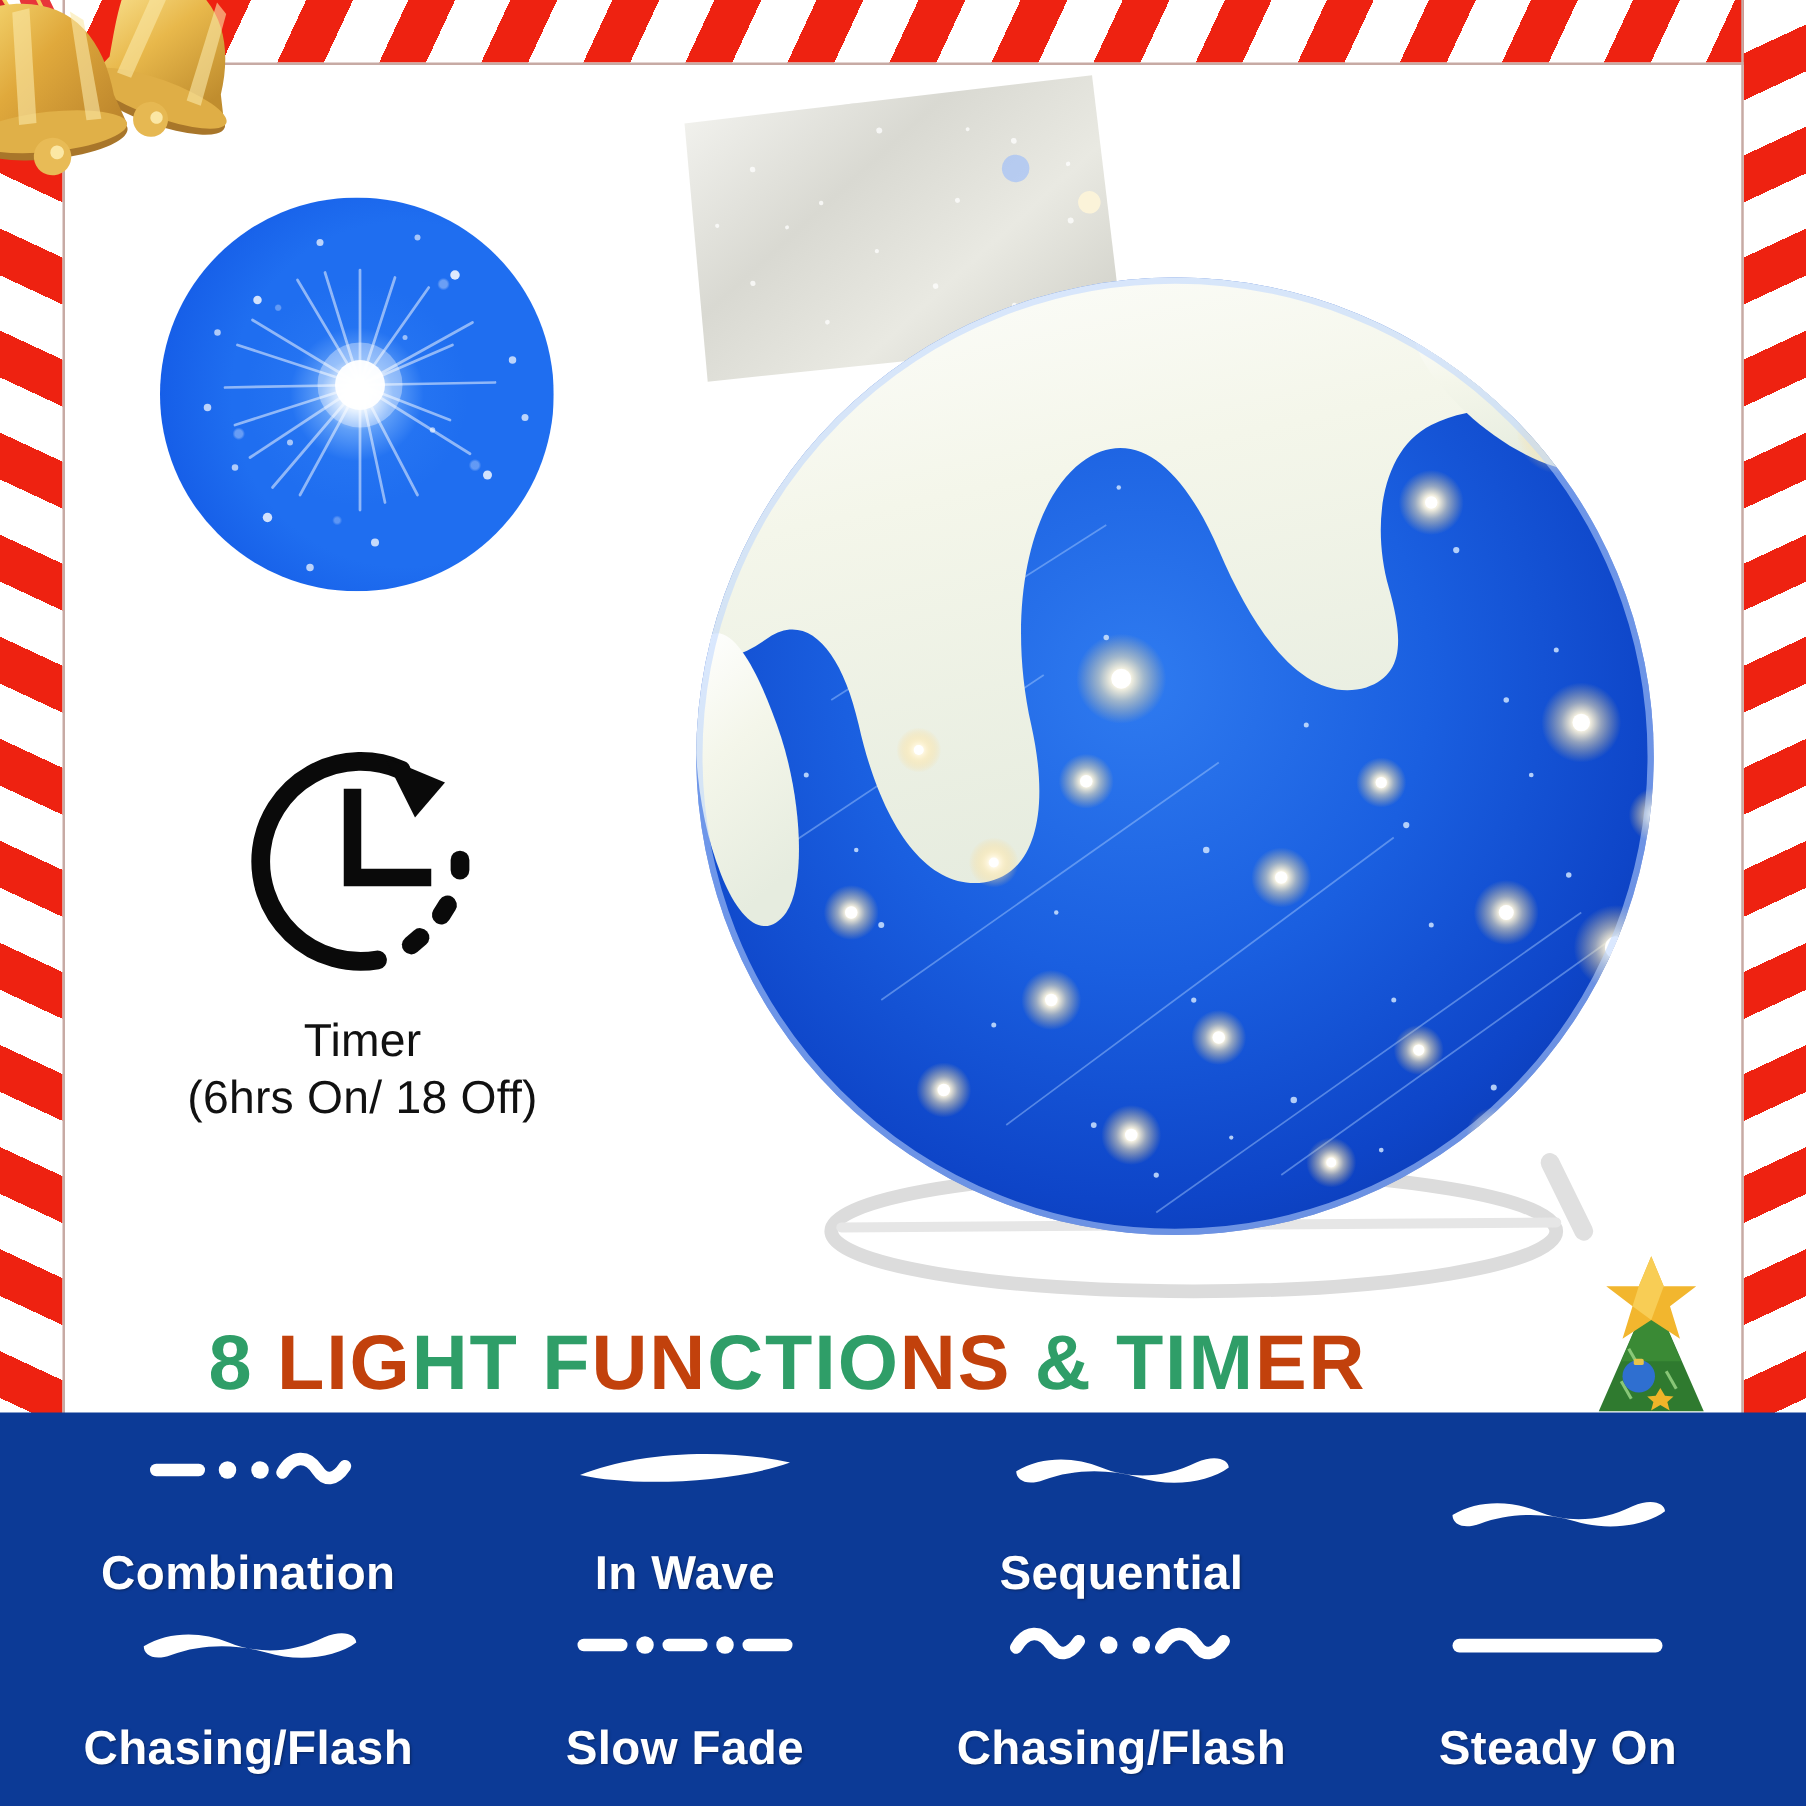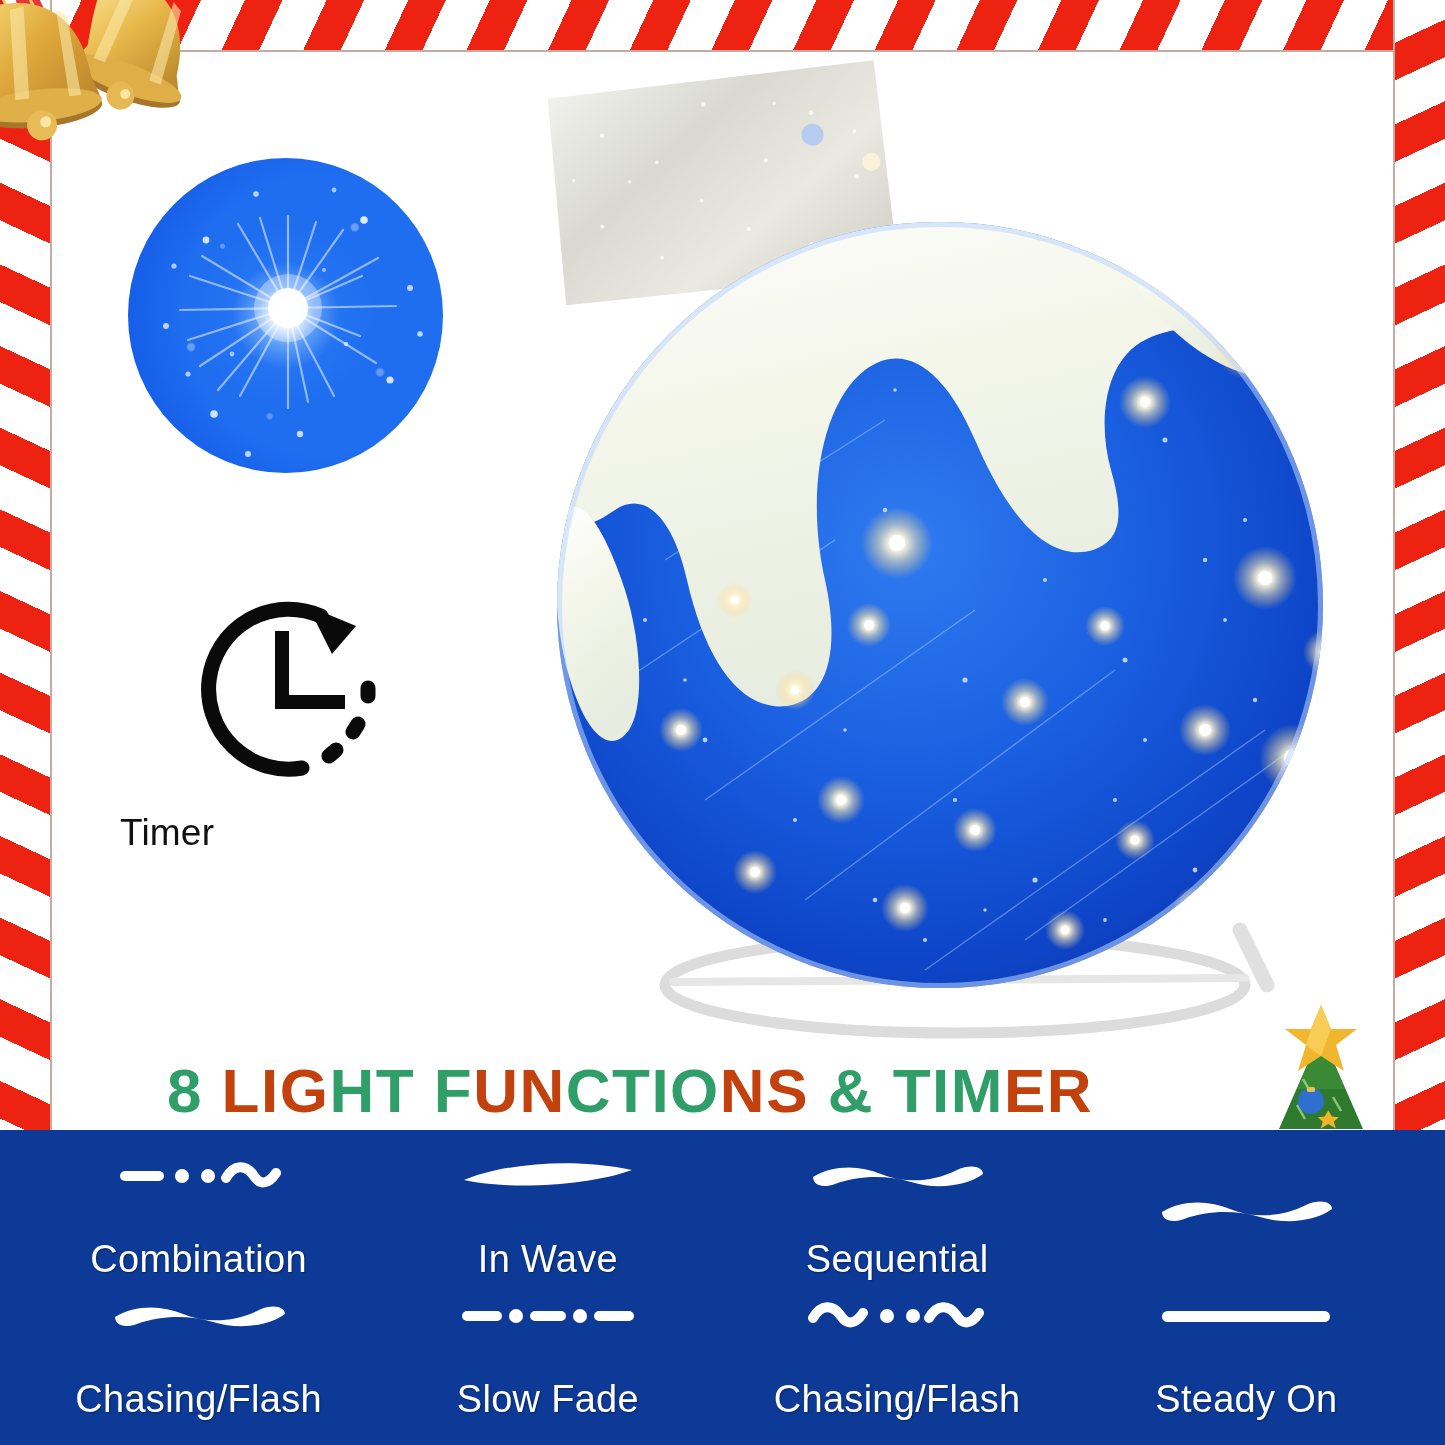--- a/index.html
+++ b/index.html
@@ -42,21 +42,21 @@
       radial-gradient(circle at 72% 22%, rgba(255,255,255,.34) 0 3px, rgba(255,255,255,0) 5px),
       radial-gradient(circle at 20% 60%, rgba(255,255,255,.32) 0 3px, rgba(255,255,255,0) 5px),
       radial-gradient(circle at 80% 68%, rgba(255,255,255,.30) 0 3px, rgba(255,255,255,0) 5px),
       radial-gradient(circle at 45% 82%, rgba(255,255,255,.28) 0 2px, rgba(255,255,255,0) 4px),
       radial-gradient(circle at 62% 50%, #1f6ef0 0 55%, #0d4fe0 100%);
     overflow:hidden;
   }
   .lc-rays { position:absolute; inset:0; }
 
   
-  .timer-block { position:absolute; left:120px; top:592px; width:340px; z-index:20; text-align:left; }
+  .timer-block { position:absolute; left:120px; top:592px; width:340px; z-index:20; text-align:center; }
   .timer-icon-wrap { width:200px; height:200px; margin:0 auto; }
   .timer-label { margin-top:18px; font-size:37px; color:#111; line-height:1.22; letter-spacing:.2px; }
 
   
   .ornament { position:absolute; left:505px; top:40px; width:880px; height:1010px; z-index:15; }
 
   
   .headline {
     position:absolute; left:0; top:1050px; width:1260px; height:80px;
     display:flex; align-items:center; justify-content:center;
@@ -72,21 +72,21 @@
   
   .panel {
     position:absolute; left:0; bottom:0; width:1445px; height:315px;
     background:#0c3a96; z-index:35;
     display:grid; grid-template-columns:repeat(4,1fr); grid-template-rows:1fr 1fr;
     padding:18px 24px 16px 24px;
   }
   .fn { display:flex; flex-direction:column; align-items:center; justify-content:center; }
   .fn-icon { height:40px; display:flex; align-items:center; justify-content:center; margin-bottom:14px; }
   .fn-label {
-    color:#ffffff; font-size:38px; font-weight:normal; letter-spacing:.3px;
+    color:#ffffff; font-size:38px; font-weight:bold; letter-spacing:.3px;
     text-shadow:1px 1px 2px rgba(0,0,0,.35);
     margin-top:28px;
   }
 </style>
 </head>
 <body>
 
 <div class="page">
 
   <div class="ornament">
@@ -333,20 +333,21 @@
           <path d="M178 96 L178 104"></path>
           <path d="M168 132 L163 140"></path>
           <path d="M146 158 L139 164"></path>
         </g>
 
         <path d="M92 46 L92 110 L148 110" fill="none" stroke="#0a0a0a" stroke-width="14" stroke-linecap="square" stroke-linejoin="miter"></path>
       </svg>
     </div>
     <div class="timer-label">
       <div>Timer</div>
+      <div>(6hrs On/ 18 Off)</div>
     </div>
   </div>
 
   <div class="headline">
     <span class="g">8</span><span class="g"> </span><span class="r">LIG</span><span class="g">HT</span><span class="g"> </span><span class="g">F</span><span class="r">UN</span><span class="g">CTIO</span><span class="r">NS</span><span class="g"> &amp; TIM</span><span class="r">ER</span>
   </div>
 
   <div class="tree">
     <svg viewBox="0 0 152 132" width="152" height="132">
       <path d="M76 32 L118 128 L34 128 Z" fill="#2f7a2f"></path>

